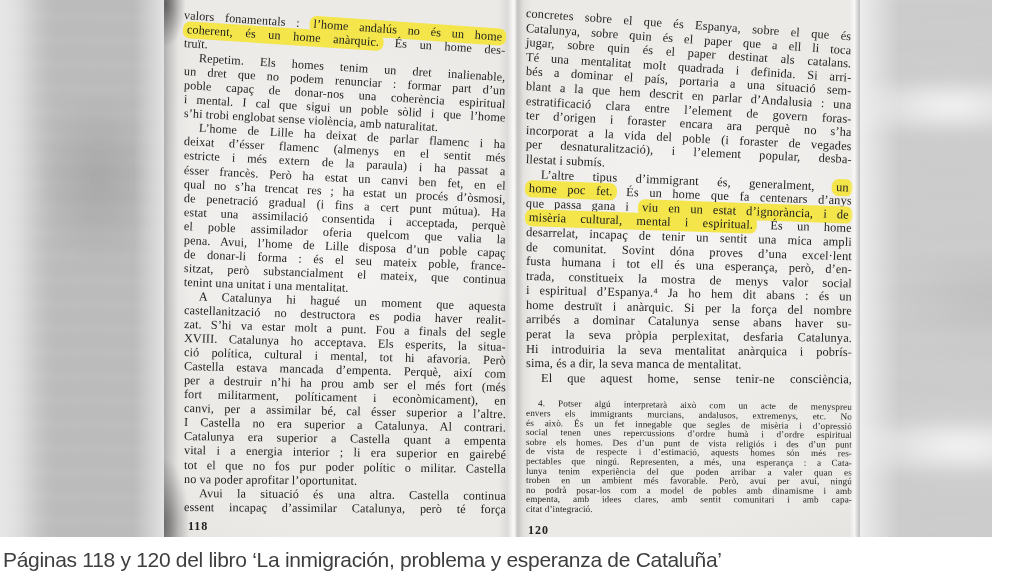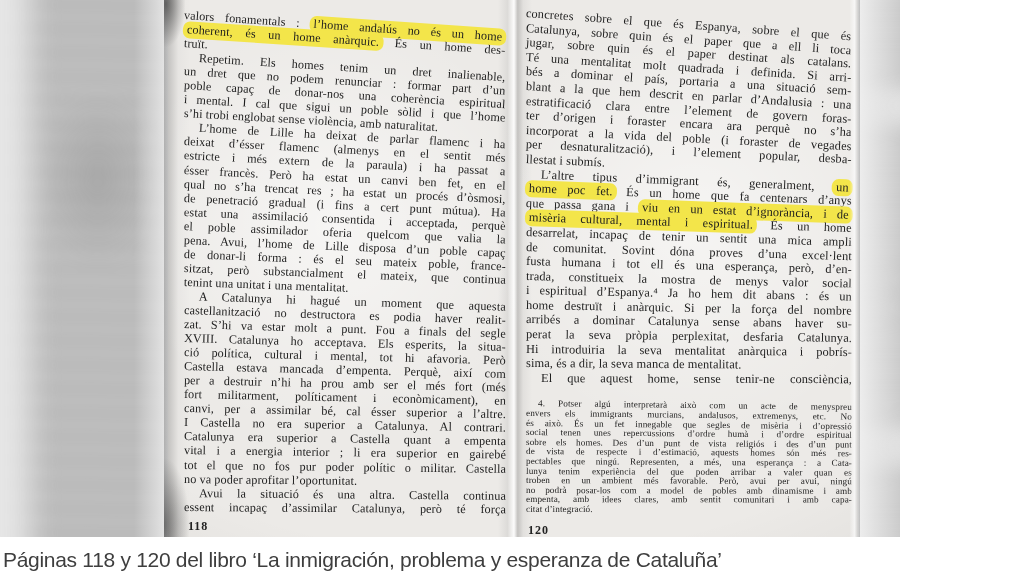--- a/index.html
+++ b/index.html
@@ -1,17 +1,17 @@
 <!DOCTYPE html>
 <html style="--hl: #f3e54a;"><head>
 <meta charset="utf-8">
 <style>
   html,body{margin:0;padding:0;background:#ffffff;}
   .stage{
-    position:relative;width:900px;height:582px;overflow:hidden;
+    position:relative;width:992px;height:582px;overflow:hidden;
     font-family:"Liberation Serif","DejaVu Serif",serif;
     background:#ffffff;
   }
   
   .photo{position:absolute;left:0;top:0;width:1024px;height:537px;background:#c9c9c9;overflow:hidden;}
 
   
   .blur-left{position:absolute;left:0;top:0;width:172px;height:100%;background:#c6c6c6;overflow:hidden;}
   .blur-left::before{
     content:"";position:absolute;inset:-22px;

